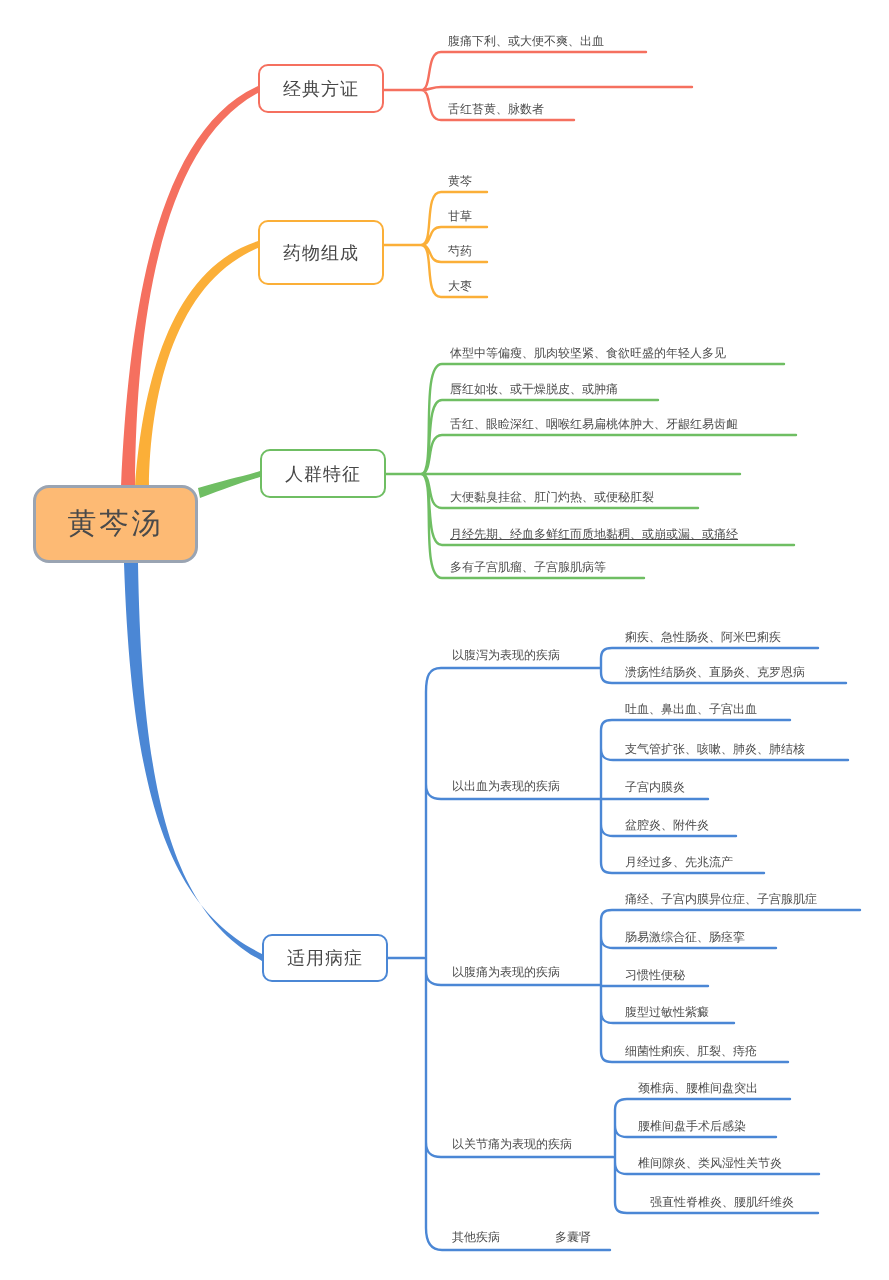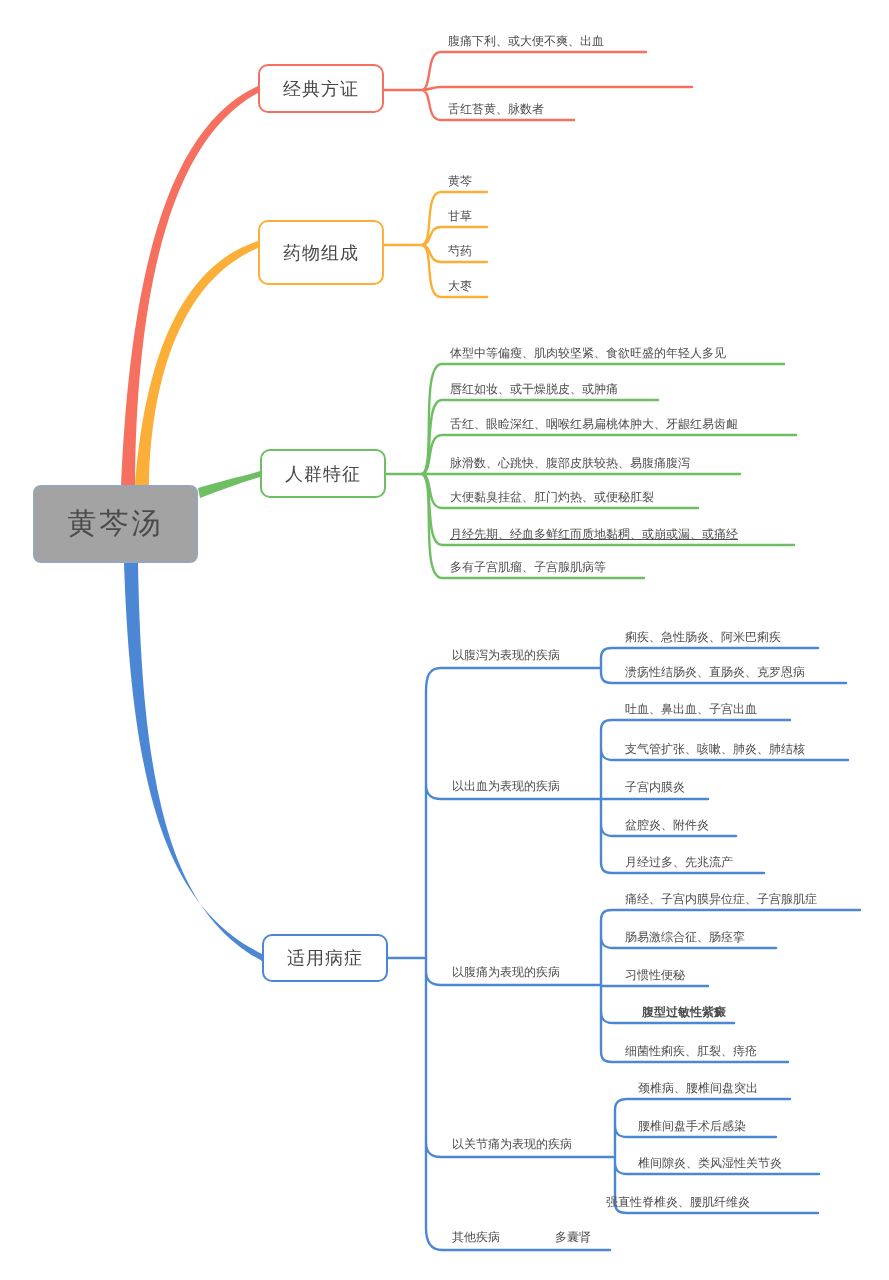--- a/index.html
+++ b/index.html
@@ -17,21 +17,21 @@
     position:absolute;display:flex;align-items:center;justify-content:center;
     background:#fff;border-radius:10px;font-size:18px;color:#474747;
     border:2px solid #ccc;white-space:nowrap;letter-spacing:1px;box-sizing:border-box;
   }
   .topic.red{border-color:#F5705F;}
   .topic.yellow{border-color:#FBAF38;}
   .topic.green{border-color:#6FBE63;}
   .topic.blue{border-color:#4B87D5;}
   .root{
     position:absolute;display:flex;align-items:center;justify-content:center;
-    background:#a3a3a3;border:3px solid #9AA4B2;border-radius:8px;
+    background:#fdba74;border:3px solid #9AA4B2;border-radius:16px;
     font-size:29px;color:#4a4a4a;letter-spacing:3px;box-sizing:border-box;
   }
 </style>
 </head>
 <body>
 
 <div class="canvas">
 
   <svg width="889" height="1280" viewBox="0 0 889 1280">
 
@@ -91,21 +91,20 @@
   <div class="leaf" style="left:448px;top:99px;">舌红苔黄、脉数者</div>
 
   <div class="leaf" style="left:448px;top:171px;">黄芩</div>
   <div class="leaf" style="left:448px;top:206px;">甘草</div>
   <div class="leaf" style="left:448px;top:241px;">芍药</div>
   <div class="leaf" style="left:448px;top:276px;">大枣</div>
 
   <div class="leaf" style="left:450px;top:343px;">体型中等偏瘦、肌肉较坚紧、食欲旺盛的年轻人多见</div>
   <div class="leaf" style="left:450px;top:379px;">唇红如妆、或干燥脱皮、或肿痛</div>
   <div class="leaf" style="left:450px;top:414px;">舌红、眼睑深红、咽喉红易扁桃体肿大、牙龈红易齿衄</div>
-  <div class="leaf" style="left:450px;top:453px;">脉滑数、心跳快、腹部皮肤较热、易腹痛腹泻</div>
   <div class="leaf" style="left:450px;top:487px;">大便黏臭挂盆、肛门灼热、或便秘肛裂</div>
   <div class="leaf" style="left:450px;top:524px;text-decoration:underline;">月经先期、经血多鲜红而质地黏稠、或崩或漏、或痛经</div>
   <div class="leaf" style="left:450px;top:557px;">多有子宫肌瘤、子宫腺肌病等</div>
 
   <div class="leaf" style="left:452px;top:645px;">以腹泻为表现的疾病</div>
   <div class="leaf" style="left:452px;top:776px;">以出血为表现的疾病</div>
   <div class="leaf" style="left:452px;top:962px;">以腹痛为表现的疾病</div>
   <div class="leaf" style="left:452px;top:1134px;">以关节痛为表现的疾病</div>
   <div class="leaf" style="left:452px;top:1227px;">其他疾病</div>
 
@@ -114,23 +113,23 @@
 
   <div class="leaf" style="left:625px;top:699px;">吐血、鼻出血、子宫出血</div>
   <div class="leaf" style="left:625px;top:739px;">支气管扩张、咳嗽、肺炎、肺结核</div>
   <div class="leaf" style="left:625px;top:777px;">子宫内膜炎</div>
   <div class="leaf" style="left:625px;top:815px;">盆腔炎、附件炎</div>
   <div class="leaf" style="left:625px;top:852px;">月经过多、先兆流产</div>
 
   <div class="leaf" style="left:625px;top:889px;">痛经、子宫内膜异位症、子宫腺肌症</div>
   <div class="leaf" style="left:625px;top:927px;">肠易激综合征、肠痉挛</div>
   <div class="leaf" style="left:625px;top:965px;">习惯性便秘</div>
-  <div class="leaf" style="left:642px;top:1002px;font-weight:bold;">腹型过敏性紫癜</div>
+  <div class="leaf" style="left:625px;top:1002px;">腹型过敏性紫癜</div>
   <div class="leaf" style="left:625px;top:1041px;">细菌性痢疾、肛裂、痔疮</div>
 
   <div class="leaf" style="left:638px;top:1078px;">颈椎病、腰椎间盘突出</div>
   <div class="leaf" style="left:638px;top:1116px;text-align:center;">腰椎间盘手术后感染</div>
   <div class="leaf" style="left:638px;top:1153px;">椎间隙炎、类风湿性关节炎</div>
-  <div class="leaf" style="left:606px;top:1192px;">强直性脊椎炎、腰肌纤维炎</div>
+  <div class="leaf" style="left:650px;top:1192px;">强直性脊椎炎、腰肌纤维炎</div>
 
   <div class="leaf" style="left:555px;top:1227px;">多囊肾</div>
 
 </div>
 
 </body></html>

